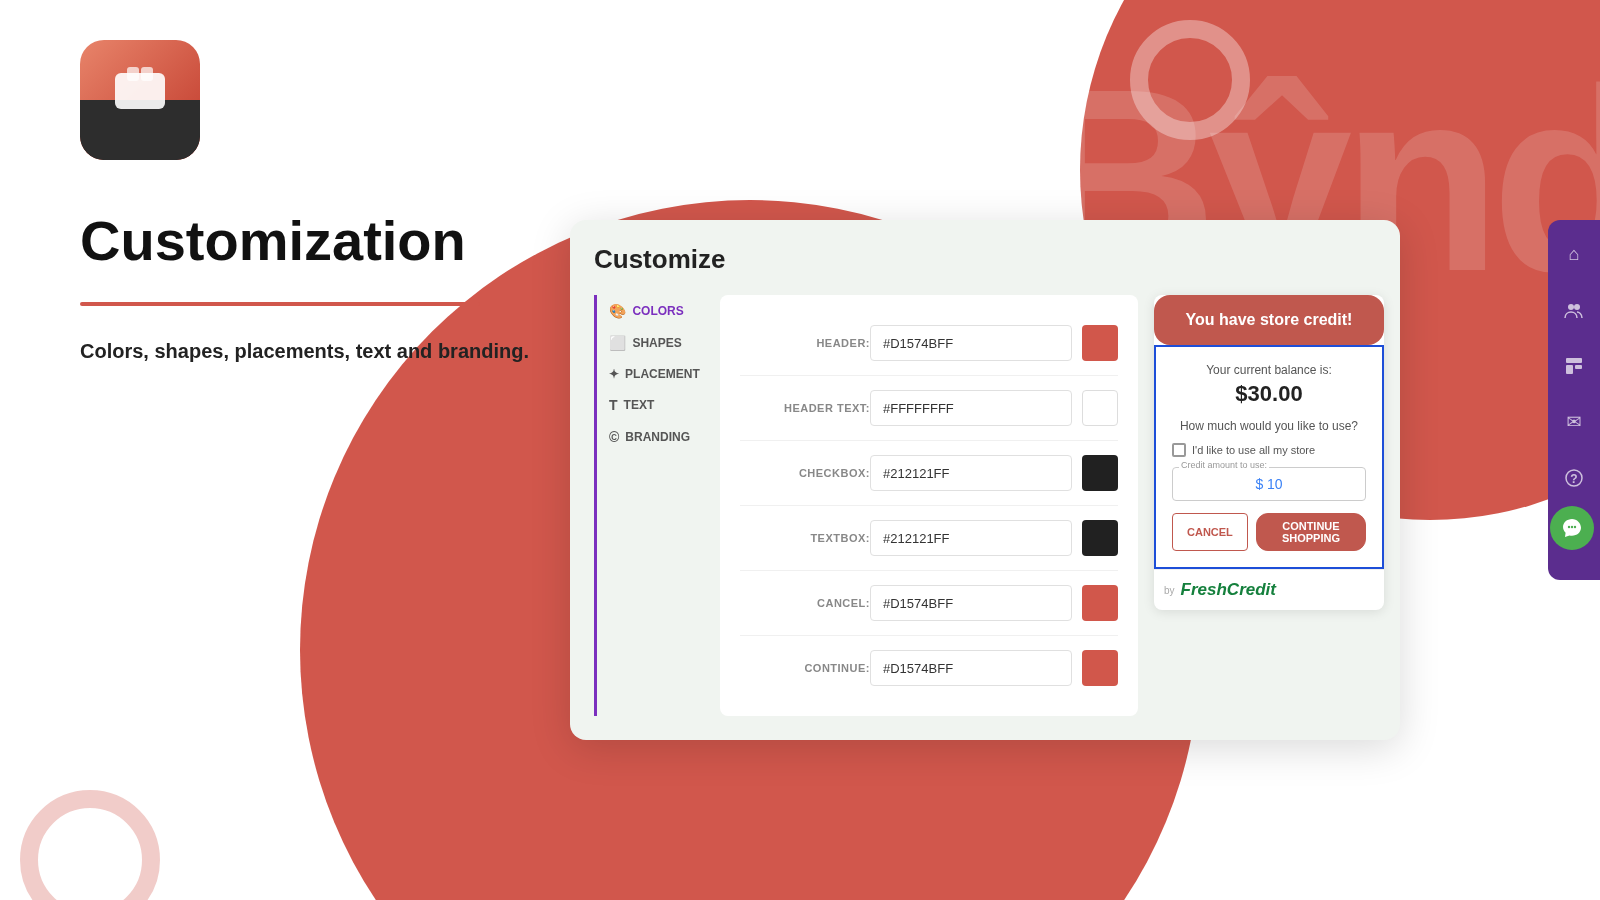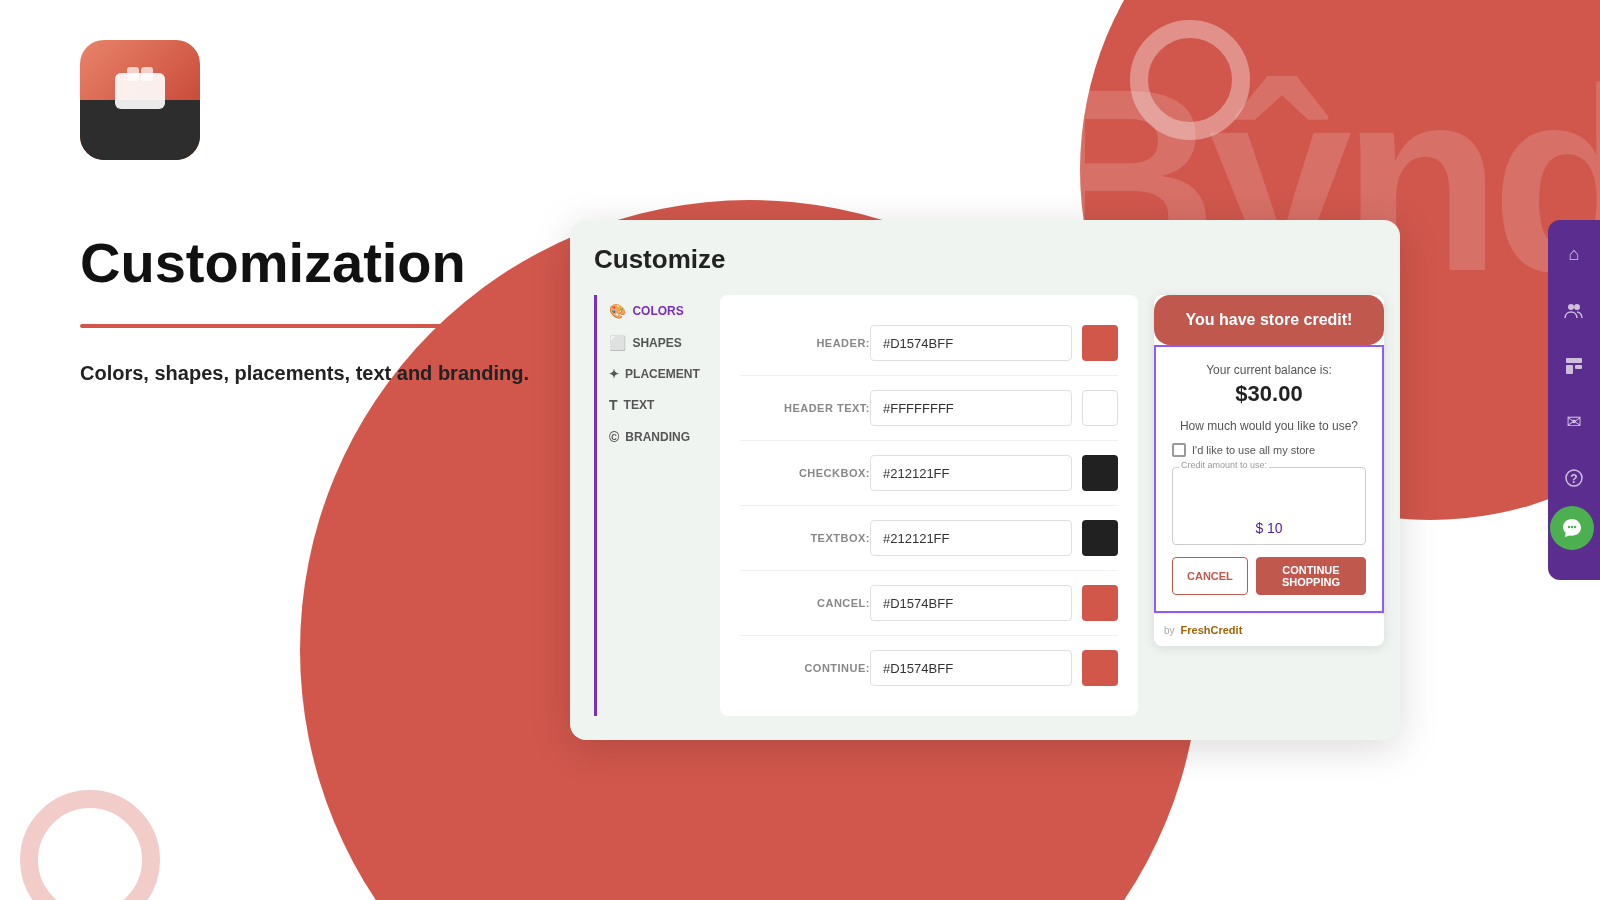--- a/index.html
+++ b/index.html
@@ -65,21 +65,21 @@
       letter-spacing: -10px;
       z-index: 1;
       line-height: 1;
       pointer-events: none;
     }
 
     
     .left-content {
       position: absolute;
       left: 80px;
-      top: 232px;
+      top: 210px;
       z-index: 2;
       max-width: 460px;
     }
     .logo-box {
       position: absolute;
       top: 40px;
       left: 80px;
       z-index: 2;
     }
     .logo-icon {
@@ -241,21 +241,21 @@
       border-radius: 16px;
     }
     .card-header-text {
       color: #fff;
       font-size: 16px;
       font-weight: 700;
     }
     .card-body {
       padding: 16px;
       text-align: center;
-      border: 2px solid #8b5cf6;
+      border: 2px solid #1d4ed8;
     }
     .card-balance-label {
       font-size: 12px;
       color: #555;
       margin-bottom: 4px;
     }
     .card-balance {
       font-size: 22px;
       font-weight: 700;
       color: #222;
@@ -296,23 +296,22 @@
       font-size: 9px;
       color: #999;
       position: absolute;
       top: -8px;
       left: 6px;
       background: #fff;
       padding: 0 2px;
     }
     .credit-field-value {
       font-size: 14px;
-      color: #4c1d95;
+      color: #3b82f6;
       padding: 6px 0;
-      margin-top: 44px;
     }
     .credit-amount-wrap {
       position: relative;
       margin-bottom: 12px;
     }
     .card-buttons {
       display: flex;
       gap: 8px;
       justify-content: center;
     }
@@ -326,36 +325,37 @@
       border-radius: 4px;
       cursor: pointer;
     }
     .btn-continue {
       padding: 6px 14px;
       border: 1px solid #C0584E;
       background: #C0584E;
       color: #fff;
       font-size: 11px;
       font-weight: 700;
-      border-radius: 4px;
+      border-radius: 12px;
       cursor: pointer;
     }
     .card-powered {
       display: flex;
       align-items: center;
       gap: 6px;
       padding: 10px;
       font-size: 10px;
       color: #aaa;
       border-top: 1px solid #f0f0f0;
     }
     .freshcredit-logo {
-      font-size: 11px;
-      font-weight: 700;
-      color: #a16207;
+      font-size: 17px;
+      font-weight: 700;
+      color: #15803d;
+      font-style: italic;
     }
 
     
     .right-sidebar {
       position: absolute;
       right: 0;
       top: 220px;
       width: 52px;
       height: 360px;
       background: #5B2D8E;

